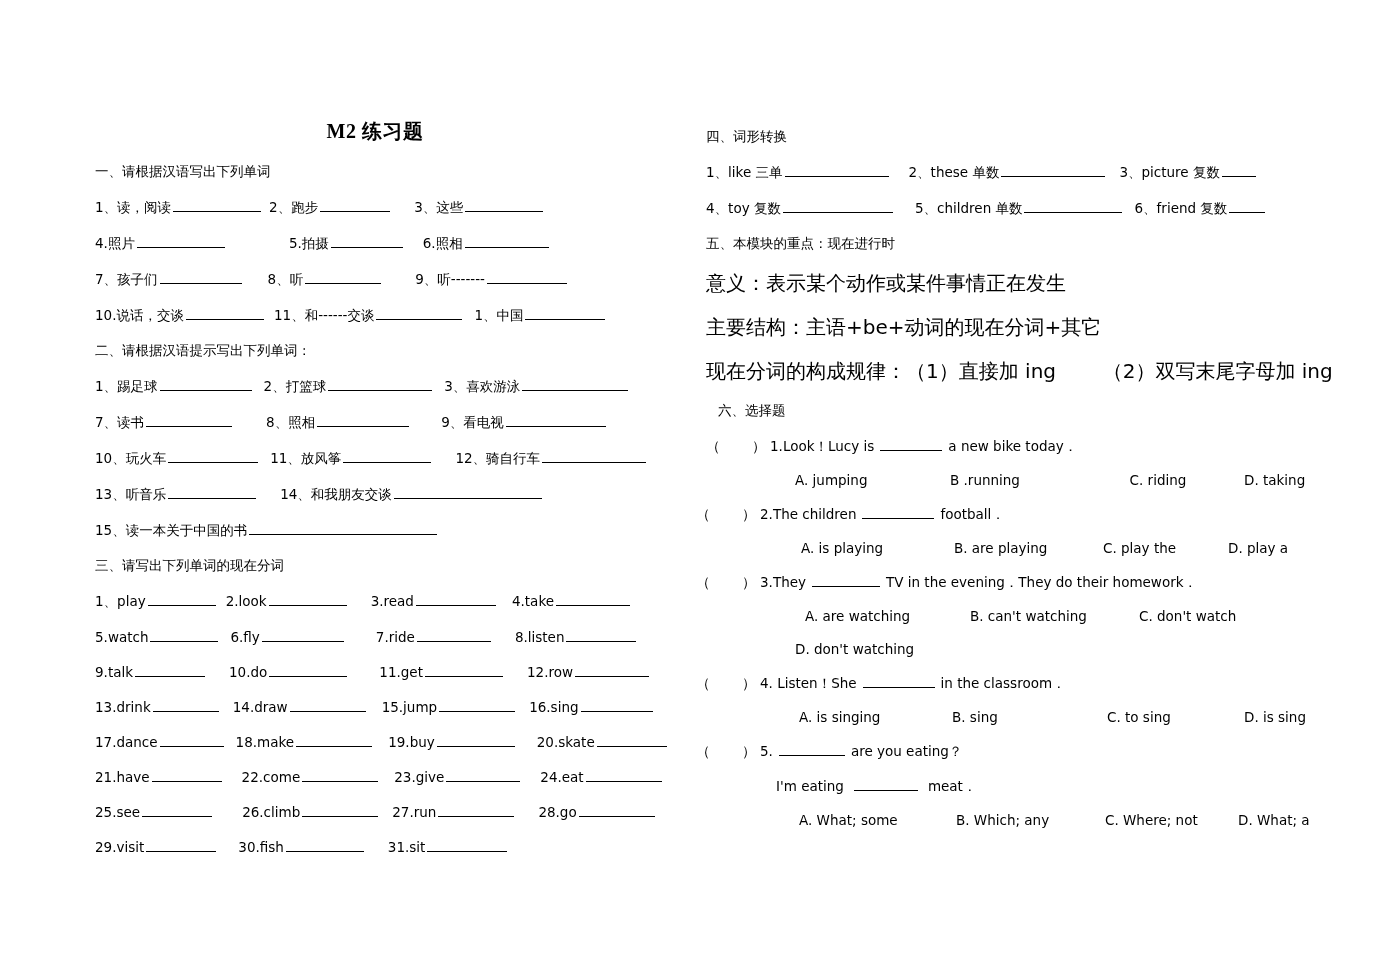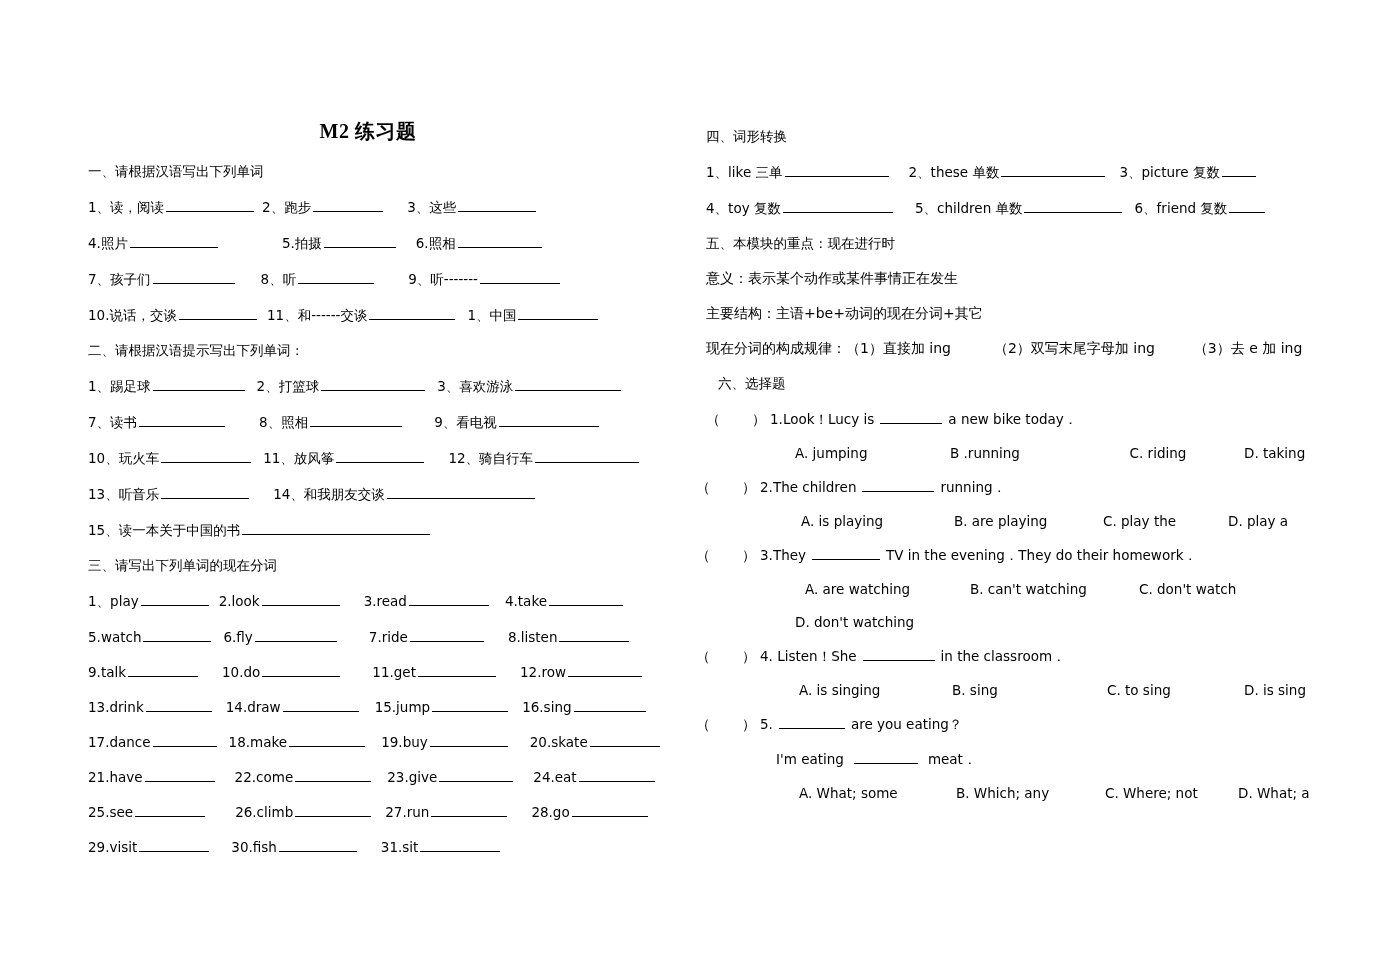--- a/index.html
+++ b/index.html
@@ -16,21 +16,21 @@
     overflow: hidden;
   }
   .page {
     position: absolute;
     left: 0; top: 0;
     width: 1387px;
     height: 979px;
   }
   .col-left {
     position: absolute;
-    left: 88px;
+    left: 95px;
     top: 118px;
     width: 590px;
   }
   .col-right {
     position: absolute;
     left: 706px;
     top: 128px;
     width: 600px;
   }
   .doc-title {
@@ -60,21 +60,21 @@
     vertical-align: baseline;
     margin: 0 2px;
   }
   .cn {
     font-family: "DejaVu Sans", "Liberation Sans", sans-serif;
     font-size: 13.5px;
   }
 
   
   .exp {
-    font-size: 14px;
+    font-size: 20px;
     margin-bottom: 17px;
     white-space: nowrap;
   }
 
   
   .mc-q {
     font-size: 14px;
     margin-bottom: 16px;
     white-space: nowrap;
   }
@@ -150,21 +150,21 @@
       <span style="display:inline-block;width:34px;"></span>
       <span>（2）双写末尾字母加 ing</span>
       <span style="display:inline-block;width:30px;"></span>
       <span>（3）去 e 加 ing</span>
     </div>
 
     <div class="sec-head cn" style="margin-top:2px;margin-left:12px;">六、选择题</div>
     <div id="s6rows">
         <div class="mc-q"><span class="paren">（</span><span>）</span><span style="display: inline-block; width: 4px;"></span><span class="cn">1.Look！Lucy is</span><span style="display: inline-block; width: 4px;"></span><span class="blank" style="width: 62px;"></span><span style="display: inline-block; width: 4px;"></span><span class="cn">a new bike today．</span></div>
         <div class="mc-opts"><span style="display: inline-block; width: 60px;"></span><span class="opt cn" style="width: 126px;">A. jumping</span><span class="opt cn" style="width: 122px;">B .running</span><span class="opt cn" style="width: 114px; text-align: center;">C. riding</span><span class="opt cn">D. taking</span></div>
-        <div class="mc-q" style="margin-left: -10px;"><span class="paren">（</span><span>）</span><span style="display: inline-block; width: 4px;"></span><span class="cn">2.The children</span><span style="display: inline-block; width: 4px;"></span><span class="blank" style="width: 72px;"></span><span style="display: inline-block; width: 4px;"></span><span class="cn">running．</span></div>
+        <div class="mc-q" style="margin-left: -10px;"><span class="paren">（</span><span>）</span><span style="display: inline-block; width: 4px;"></span><span class="cn">2.The children</span><span style="display: inline-block; width: 4px;"></span><span class="blank" style="width: 72px;"></span><span style="display: inline-block; width: 4px;"></span><span class="cn">football．</span></div>
         <div class="mc-opts"><span style="display: inline-block; width: 66px;"></span><span class="opt cn" style="width: 124px;">A. is playing</span><span class="opt cn" style="width: 120px;">B. are playing</span><span class="opt cn" style="width: 96px;">C. play the</span><span class="opt cn">D. play a</span></div>
         <div class="mc-q" style="margin-left: -10px;"><span class="paren">（</span><span>）</span><span style="display: inline-block; width: 4px;"></span><span class="cn">3.They</span><span style="display: inline-block; width: 4px;"></span><span class="blank" style="width: 68px;"></span><span style="display: inline-block; width: 4px;"></span><span class="cn">TV in the evening．They do their homework．</span></div>
         <div class="mc-opts"><span style="display: inline-block; width: 70px;"></span><span class="opt cn" style="width: 136px;">A. are watching</span><span class="opt cn" style="width: 140px;">B. can't watching</span><span class="opt cn">C. don't watch</span></div>
         <div class="mc-opts"><span style="display: inline-block; width: 60px;"></span><span class="opt cn">D. don't watching</span></div>
         <div class="mc-q" style="margin-left: -10px;"><span class="paren">（</span><span>）</span><span style="display: inline-block; width: 4px;"></span><span class="cn">4. Listen！She</span><span style="display: inline-block; width: 4px;"></span><span class="blank" style="width: 72px;"></span><span style="display: inline-block; width: 4px;"></span><span class="cn">in the classroom．</span></div>
         <div class="mc-opts"><span style="display: inline-block; width: 64px;"></span><span class="opt cn" style="width: 124px;">A. is singing</span><span class="opt cn" style="width: 126px;">B. sing</span><span class="opt cn" style="width: 108px;">C. to sing</span><span class="opt cn">D. is sing</span></div>
         <div class="mc-q" style="margin-left: -10px;"><span class="paren">（</span><span>）</span><span style="display: inline-block; width: 4px;"></span><span class="cn">5.</span><span style="display: inline-block; width: 4px;"></span><span class="blank" style="width: 66px;"></span><span style="display: inline-block; width: 4px;"></span><span class="cn">are you eating？</span></div>
         <div class="mc-q"><span style="display: inline-block; width: 70px;"></span><span class="cn">I'm eating</span><span style="display: inline-block; width: 8px;"></span><span class="blank" style="width: 64px;"></span><span style="display: inline-block; width: 8px;"></span><span class="cn">meat．</span></div>
         <div class="mc-opts"><span style="display: inline-block; width: 64px;"></span><span class="opt cn" style="width: 128px;">A. What; some</span><span class="opt cn" style="width: 120px;">B. Which; any</span><span class="opt cn" style="width: 104px;">C. Where; not</span><span class="opt cn">D. What; a</span></div>
       </div>

